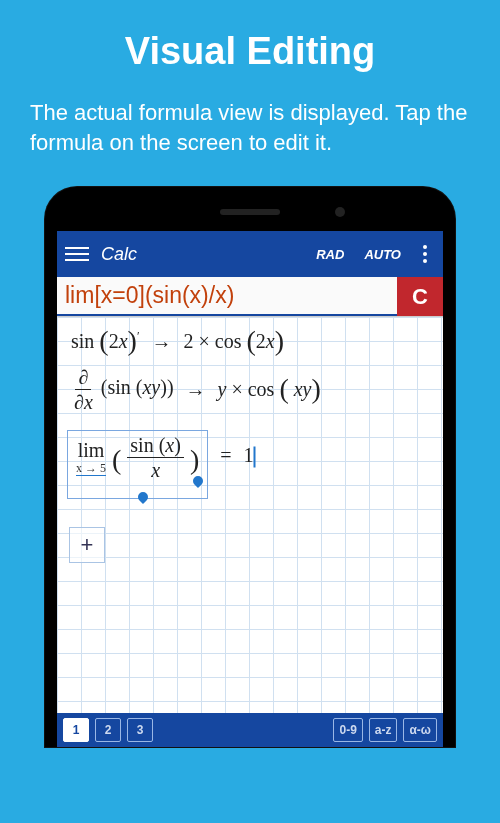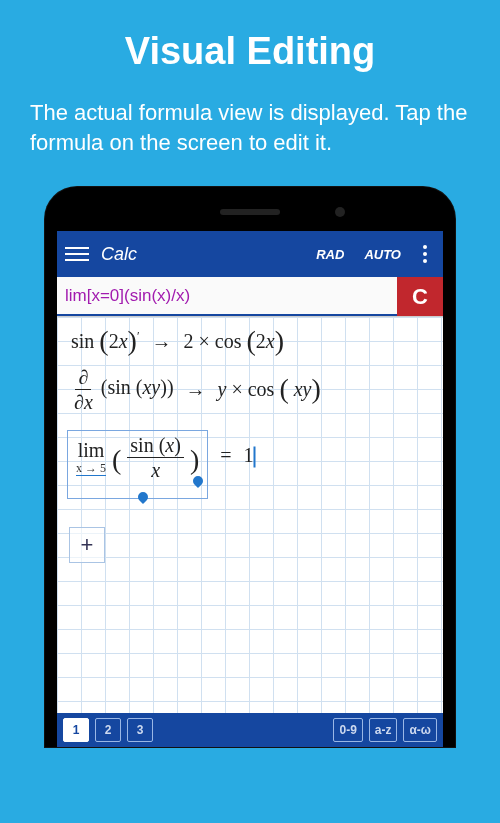--- a/index.html
+++ b/index.html
@@ -39,21 +39,21 @@
   }
   .hamburger { width:24px; display:flex; flex-direction:column; gap:4px; cursor:pointer;}
   .hamburger span{ display:block; height:2px; background:#fff;}
   .app-title{ font-size:18px; font-weight:500; margin-left:4px;font-style:italic;}
   .spacer{flex:1;}
   .mode-btn{ font-size:13px; font-weight:bold; color:#fff; padding:4px 6px; cursor:pointer;font-style:italic;}
   .dots{ width:20px; display:flex; flex-direction:column; align-items:center; gap:3px; cursor:pointer;}
   .dots span{width:4px;height:4px;background:#fff;border-radius:50%;}
   .input-row{ display:flex; height:40px; border-bottom:1px solid #ccc;}
   .input-field{
-    flex:1; padding:6px 8px; font-size:17px; color:#a21caf; background:#fafafa;
+    flex:1; padding:6px 8px; font-size:23px; color:#c2410c; background:#fafafa;
     border:none; border-bottom:2px solid #1547a0; outline:none;
   }
   .clear-btn{
     width:46px; background:#c1272d; color:#fff; font-size:22px; font-weight:bold;
     display:flex; align-items:center; justify-content:center; cursor:pointer;
   }
   .workspace{
     flex:1; position:relative; overflow:hidden;
     background-color:#fff;
     background-image:

